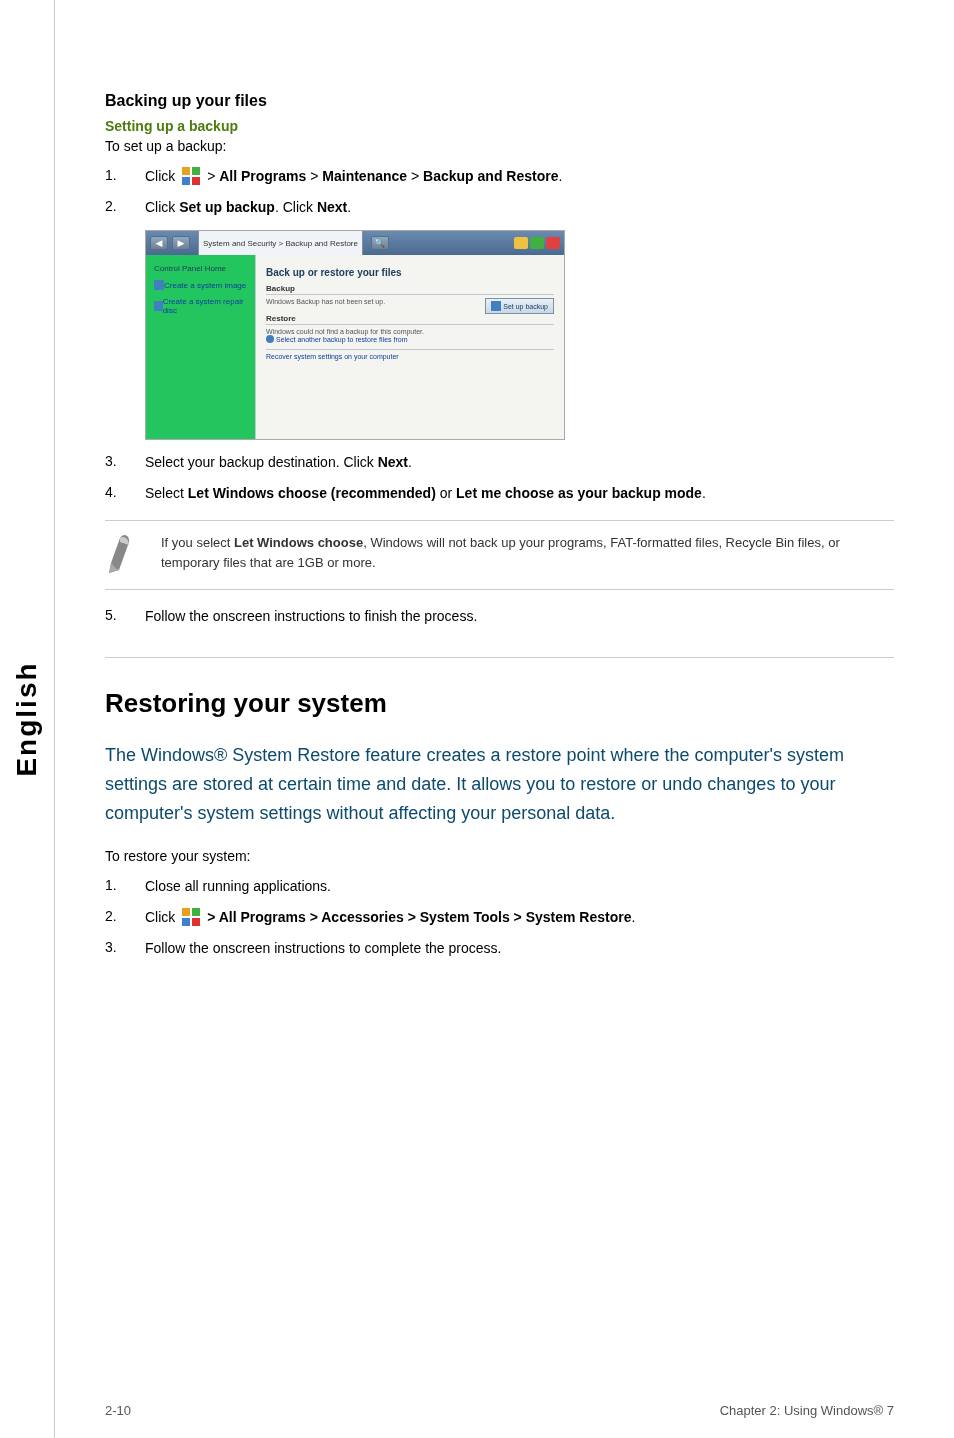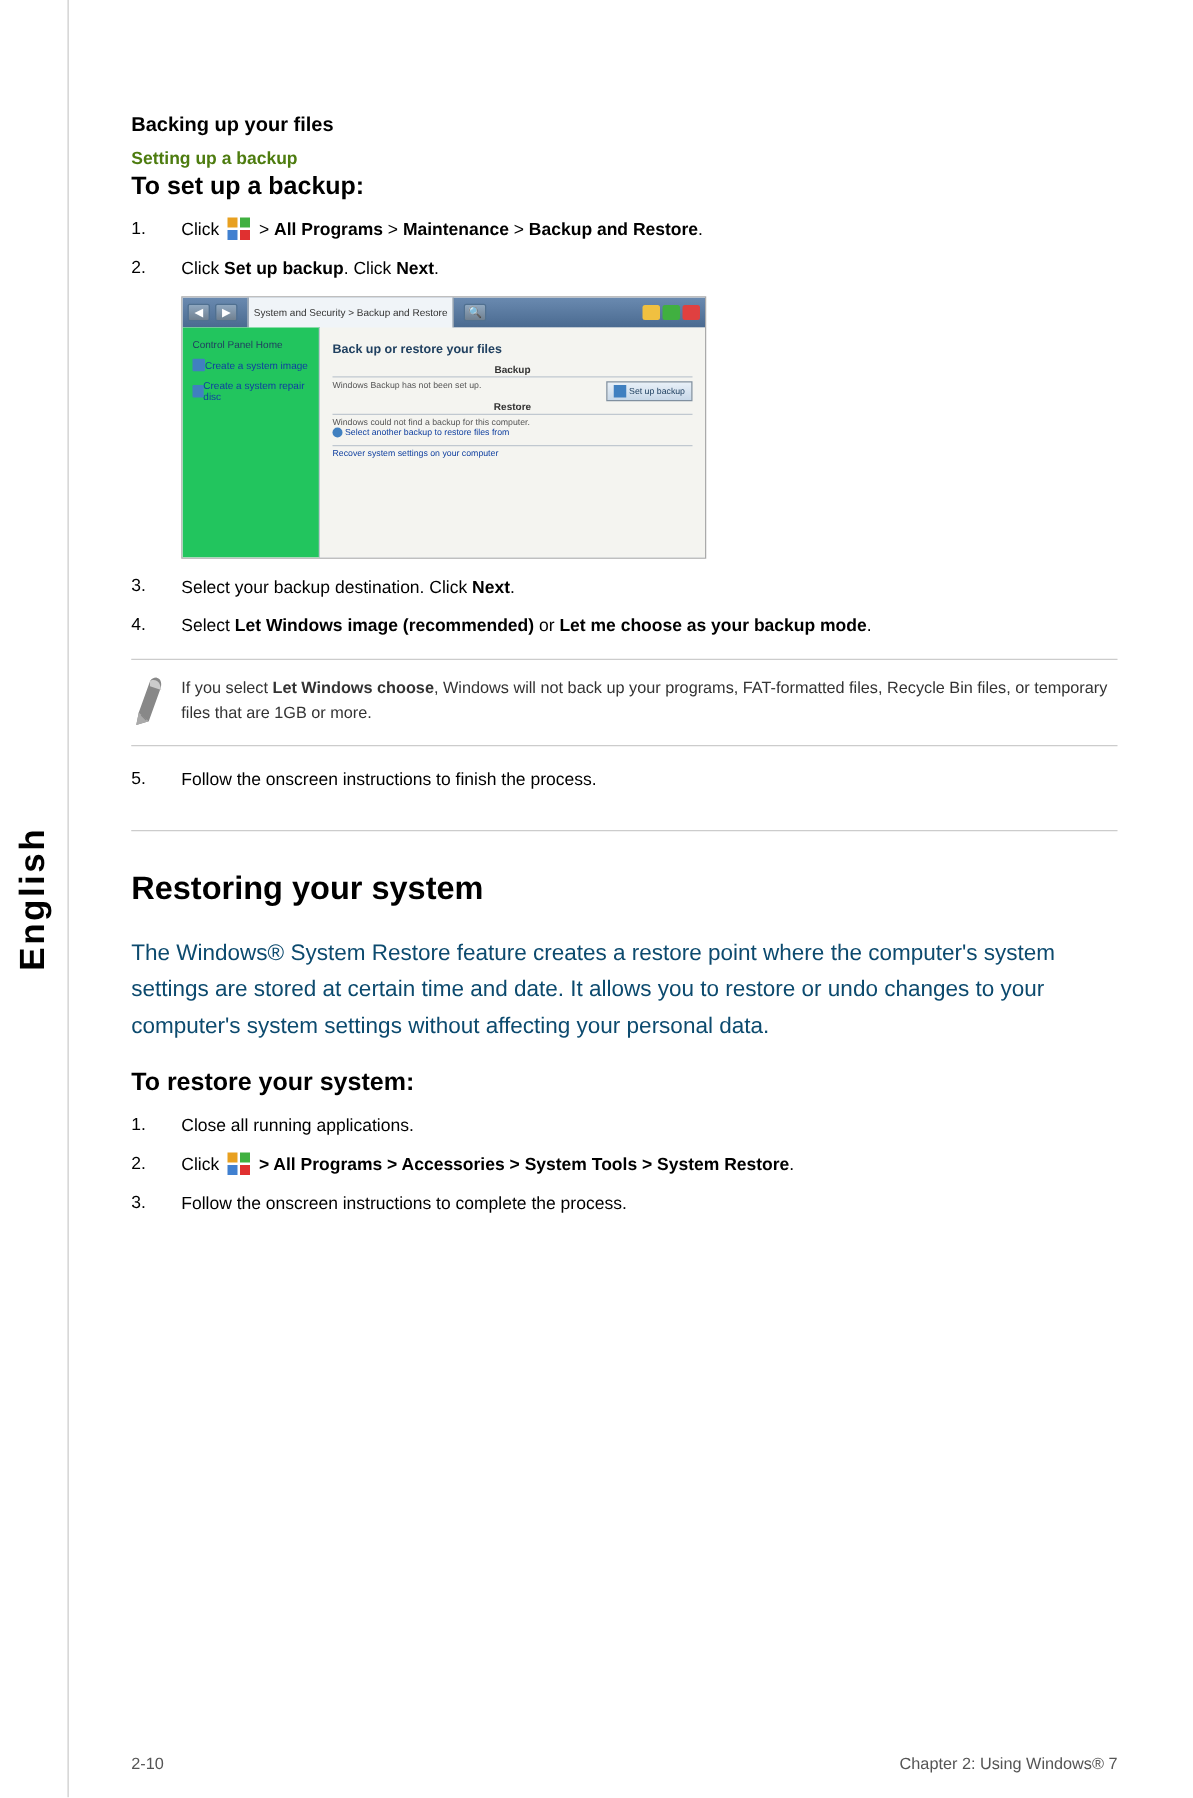--- a/index.html
+++ b/index.html
@@ -55,22 +55,22 @@
     }
 
     .subsection-title {
       font-size: 14px;
       font-weight: bold;
       margin-bottom: 4px;
       color: #4d7c0f;
     }
 
     .label-bold {
-      font-weight: bold;
-      font-size: 20px;
+      font-weight: normal;
+      font-size: 14px;
       margin-bottom: 12px;
       display: block;
     }
 
     .numbered-list {
       list-style: none;
       padding: 0;
       margin: 0;
     }
 
@@ -232,21 +232,20 @@
       margin-bottom: 6px;
     }
 
     .win-section-title {
       font-size: 8px;
       font-weight: bold;
       color: #333;
       margin-bottom: 3px;
       border-bottom: 1px solid #c0c8d0;
       padding-bottom: 1px;
-      text-align: center;
     }
 
     .win-section-content {
       font-size: 7px;
       color: #555;
       margin-bottom: 6px;
     }
 
     .win-setup-btn {
       float: right;
@@ -293,20 +292,21 @@
     }
 
     
     .note-box {
       display: flex;
       align-items: flex-start;
       border-top: 1px solid #cccccc;
       border-bottom: 1px solid #cccccc;
       margin: 16px 0 16px 0;
       padding: 12px 0;
+      gap: 16px;
     }
 
     .note-icon {
       width: 40px;
       min-width: 40px;
       display: flex;
       align-items: center;
       justify-content: center;
     }
 
@@ -470,21 +470,21 @@
         <li>
           <span class="list-number">3.</span>
           <span class="list-content">
             Select your backup destination. Click <b>Next</b>.
           </span>
         </li>
 
         <li>
           <span class="list-number">4.</span>
           <span class="list-content">
-            Select <b>Let Windows image (recommended)</b> or <b>Let me choose as your backup mode</b>.
+            Select <b>Let Windows choose (recommended)</b> or <b>Let me choose as your backup mode</b>.
           </span>
         </li>
       </ol>
 
       <div class="note-box">
         <div class="note-icon">
 
           <svg viewBox="0 0 36 44" xmlns="http://www.w3.org/2000/svg">
             <path d="M18 2 C16 2 14 3 13 5 L4 30 L2 40 L12 37 L21 12 C23 7 22 3 18 2 Z" fill="#888888"></path>
             <path d="M13 5 C15 3 20 4 21 8 L22 12 L13 9 Z" fill="#cccccc"></path>

